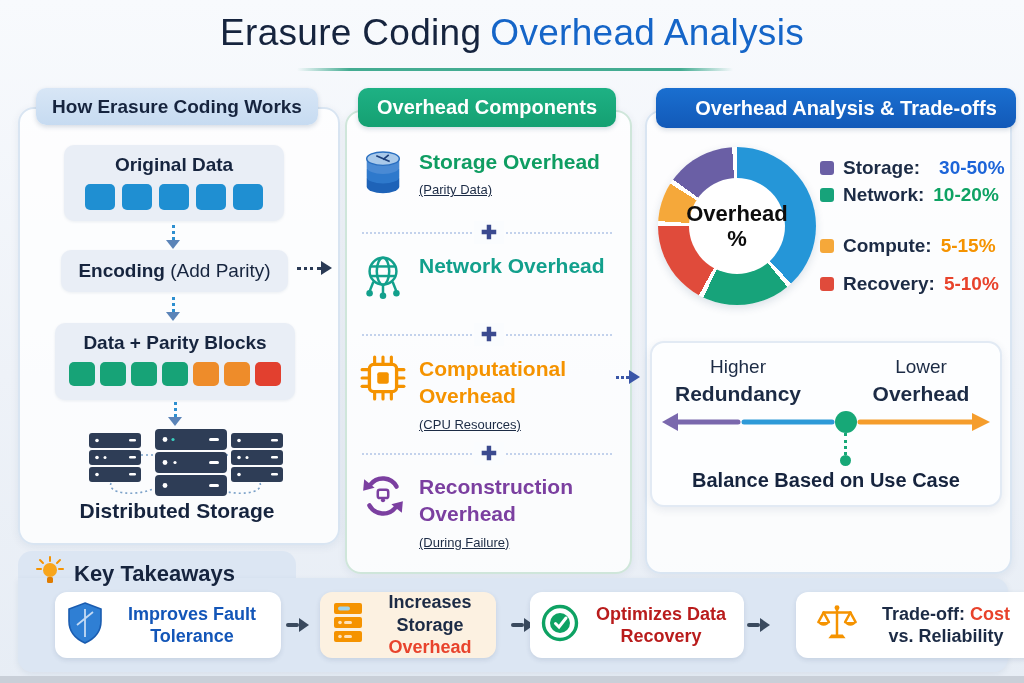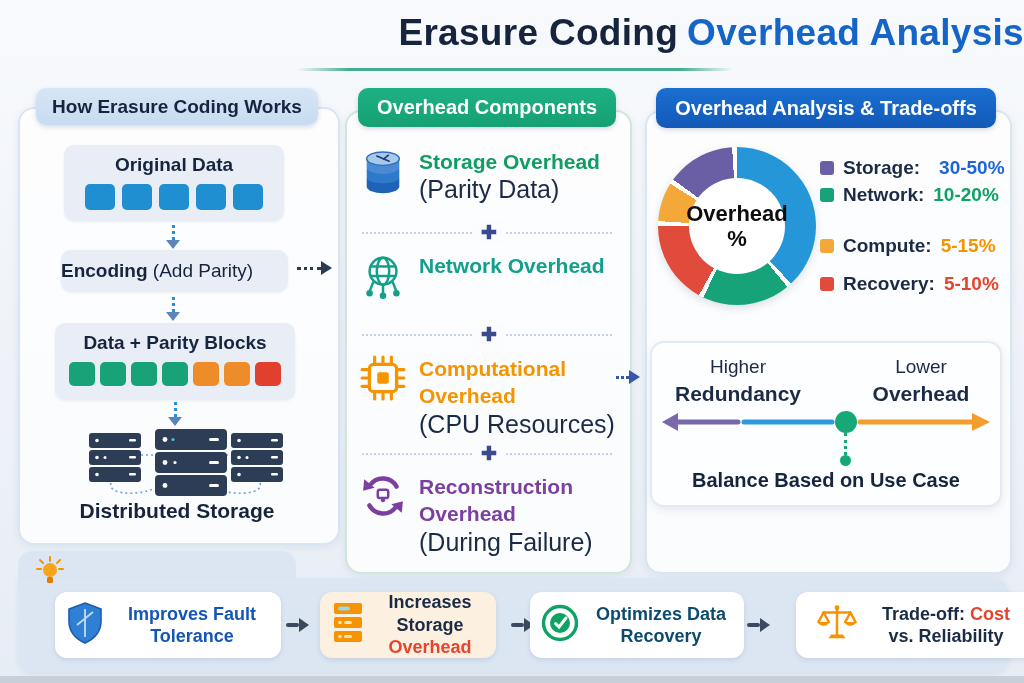--- a/index.html
+++ b/index.html
@@ -1,67 +1,67 @@
 <!DOCTYPE html>
 <html><head>
 <meta charset="utf-8">
 <style>
   html,body{margin:0;padding:0;background:#dfe5ec;}
   .canvas{position:relative;width:1024px;height:683px;overflow:hidden;
     background:linear-gradient(180deg,#f8fafd 0%,#eef2f8 55%,#e7edf5 100%);
     font-family:"Liberation Sans",sans-serif;}
   
-  .page-title{position:absolute;top:12px;left:0;width:100%;text-align:right;
-    font-size:37px;font-weight:bold;color:#16243e;letter-spacing:.3px;}
+  .page-title{position:absolute;top:12px;left:0;width:100%;text-align:center;
+    font-size:37px;font-weight:normal;color:#16243e;letter-spacing:.3px;}
   .page-title .accent{color:#1565c8;margin-left:9px;}
   .title-underline{position:absolute;left:297px;top:68px;width:436px;height:3px;
     background:linear-gradient(90deg,rgba(68,172,146,0),#44ac92 12%,#44ac92 88%,rgba(68,172,146,0));}
   
   .panel{position:absolute;background:rgba(255,255,255,.78);border:2px solid #d9e5f2;
     border-radius:16px;box-shadow:0 2px 8px rgba(30,60,100,.07);}
   .left-panel{left:18px;top:107px;width:318px;height:434px;}
   .mid-panel{left:345px;top:110px;width:283px;height:460px;border-color:#cfe6da;}
   .right-panel{left:645px;top:110px;width:363px;height:460px;}
   .pill{position:absolute;border-radius:10px;text-align:center;font-weight:bold;
     box-shadow:0 2px 5px rgba(30,60,100,.18);}
   .pill-left{left:36px;top:88px;width:282px;height:37px;line-height:37px;
     background:linear-gradient(180deg,#d8e6f6,#c6dbf1);color:#16243e;font-size:19px;}
   .pill-mid{left:358px;top:88px;width:258px;height:39px;line-height:39px;
     background:linear-gradient(180deg,#1eb184,#15a072);color:#fff;font-size:20px;}
   .pill-right{left:656px;top:88px;width:340px;height:40px;line-height:40px;
-    background:linear-gradient(180deg,#1a6fd0,#1259b8);color:#fff;font-size:20px;}
+    background:linear-gradient(180deg,#1a6fd0,#1259b8);color:#fff;font-size:20px;padding-left:20px;}
   
   .card{position:absolute;background:#e9eef6;border-radius:10px;box-shadow:0 1px 3px rgba(30,60,100,.08);}
   .od-card{left:64px;top:145px;width:220px;height:76px;}
   .card-title{font-size:19px;font-weight:bold;color:#16243e;text-align:center;margin-top:9px;}
   .blocks{display:flex;justify-content:center;gap:7px;margin-top:8px;}
   .blocks .block{width:30px;height:26px;border-radius:5px;}
   .parity-card{left:55px;top:323px;width:240px;height:77px;}
   .parity-card .blocks{gap:5px;}
   .parity-card .block{width:26px;height:24px;}
-  .encoding-card{left:61px;top:250px;width:227px;height:42px;line-height:42px;
+  .encoding-card{left:61px;top:250px;width:227px;height:42px;line-height:42px;text-align:center;
     font-size:19px;color:#16243e;}
   .encoding-card .b{font-weight:bold;}
   .varrow{position:absolute;width:16px;}
   .varrow .line{margin-left:6px;width:0;height:15px;border-left:3px dotted #2d8fd0;}
   .varrow .head{width:0;height:0;border:7px solid transparent;border-top:9px solid #5b84b8;border-bottom:none;}
   .harrow{position:absolute;display:flex;align-items:center;}
   .harrow .line{width:24px;height:0;border-top:3px dotted #2a3a55;}
   .harrow .head{width:0;height:0;border:7px solid transparent;border-left:11px solid #2a3a55;border-right:none;}
   .entry-arrow .line{width:13px;border-top:3px dotted #3a56a8;}
   .entry-arrow .head{border-left-color:#3a56a8;}
   .dist-label{position:absolute;left:18px;top:499px;width:318px;text-align:center;
     font-size:21px;font-weight:bold;color:#16243e;}
   .servers{position:absolute;left:83px;top:427px;}
   
   .mp-item{position:absolute;left:360px;width:262px;display:flex;gap:11px;}
   .mp-icon{flex:0 0 48px;}
   .mp-text{flex:1;}
   .mp-title{font-size:21px;font-weight:bold;line-height:1.3;}
-  .mp-sub{font-size:25px;color:#1c2b45;margin-top:0;}
+  .mp-sub{font-size:13px;color:#1c2b45;margin-top:7px;text-decoration:underline;}
   .divider{position:absolute;left:362px;width:250px;border-top:2px dotted #c3d2ec;}
   .plus{position:absolute;left:474px;width:30px;text-align:center;font-size:19px;font-weight:bold;
     color:#3b4a8f;background:#fafcfe;}
   
   .donut{position:absolute;left:658px;top:147px;width:158px;height:158px;border-radius:50%;
     box-shadow:0 3px 8px rgba(30,60,100,.15);}
   .donut-hole{position:absolute;left:31px;top:31px;width:96px;height:96px;background:#fff;
     border-radius:50%;display:flex;flex-direction:column;align-items:center;justify-content:center;
     font-weight:bold;color:#0d0d0d;font-size:22px;line-height:1.15;}
   .legend-row{position:absolute;left:820px;display:flex;align-items:center;gap:9px;
@@ -368,20 +368,21 @@
           <line x1="14" y1="1" x2="14" y2="5"></line>
             <line x1="4" y1="4" x2="7" y2="7"></line>
             <line x1="24" y1="4" x2="21" y2="7"></line>
           <line x1="1" y1="13" x2="5" y2="13"></line>
             <line x1="23" y1="13" x2="27" y2="13"></line>
         </g>
         <circle cx="14" cy="14" r="7" fill="#f8a51b"></circle>
         <rect x="11" y="21" width="6" height="6" rx="1.5" fill="#e07c00"></rect>
       </svg>
     </span>
+    <span>Key Takeaways</span>
   </div>
 
   <div class="tk-card tk-c1">
     <span>
       <svg width="40" height="44" viewBox="0 0 40 44">
         <path d="M20 2 L36 8 V20 C36 31 29 38 20 42 C11 38 4 31 4 20 V8 Z" fill="#2f7fd4" stroke="#1a5cb0" stroke-width="1.6"></path>
         <path d="M12 24 L28 11 M20 8 L20 36" stroke="#e8f1fb" stroke-width="1.8" fill="none" opacity="0.8"></path>
       </svg>
     </span>
     <div class="txt" style="color: rgb(19, 86, 184);">
@@ -418,21 +419,21 @@
     </div>
 
   <div class="tk-card tk-c3">
     <span>
       <svg width="40" height="40" viewBox="0 0 40 40">
         <circle cx="20" cy="20" r="16.5" fill="none" stroke="#0ea263" stroke-width="3.4"></circle>
         <circle cx="20" cy="20" r="10" fill="#0ea263"></circle>
         <path d="M15.5 20.5 L19 24 L26 15" stroke="#ffffff" stroke-width="3" fill="none" stroke-linecap="round"></path>
       </svg>
     </span>
-    <div class="txt" style="color: #0c4a6e;">
+    <div class="txt" style="color: #b91c1c;">
       <span>Optimizes Data</span><br>
       <span>Recovery</span>
     </div>
   </div>
   <div class="tk-arrow" style="left:747px;">
       <div class="bar"></div>
       <div class="head"></div>
     </div>
 
   <div class="tk-card tk-c4">

